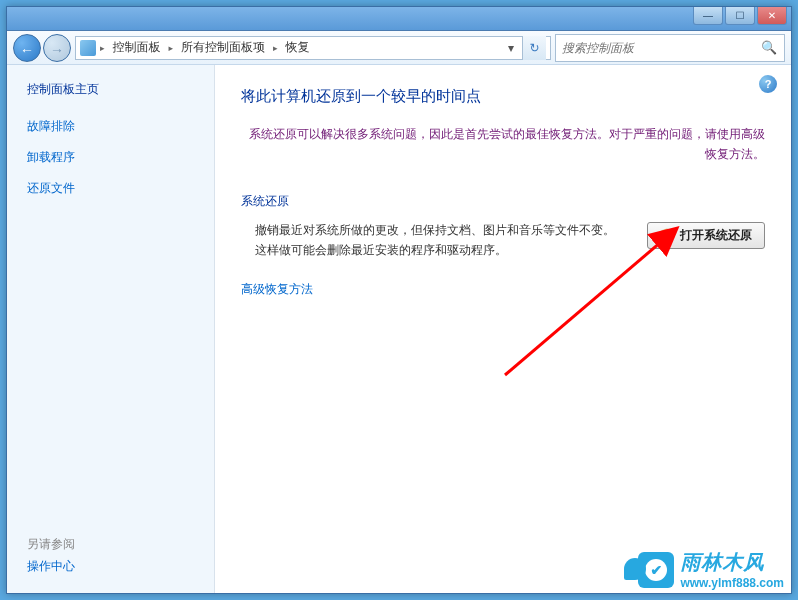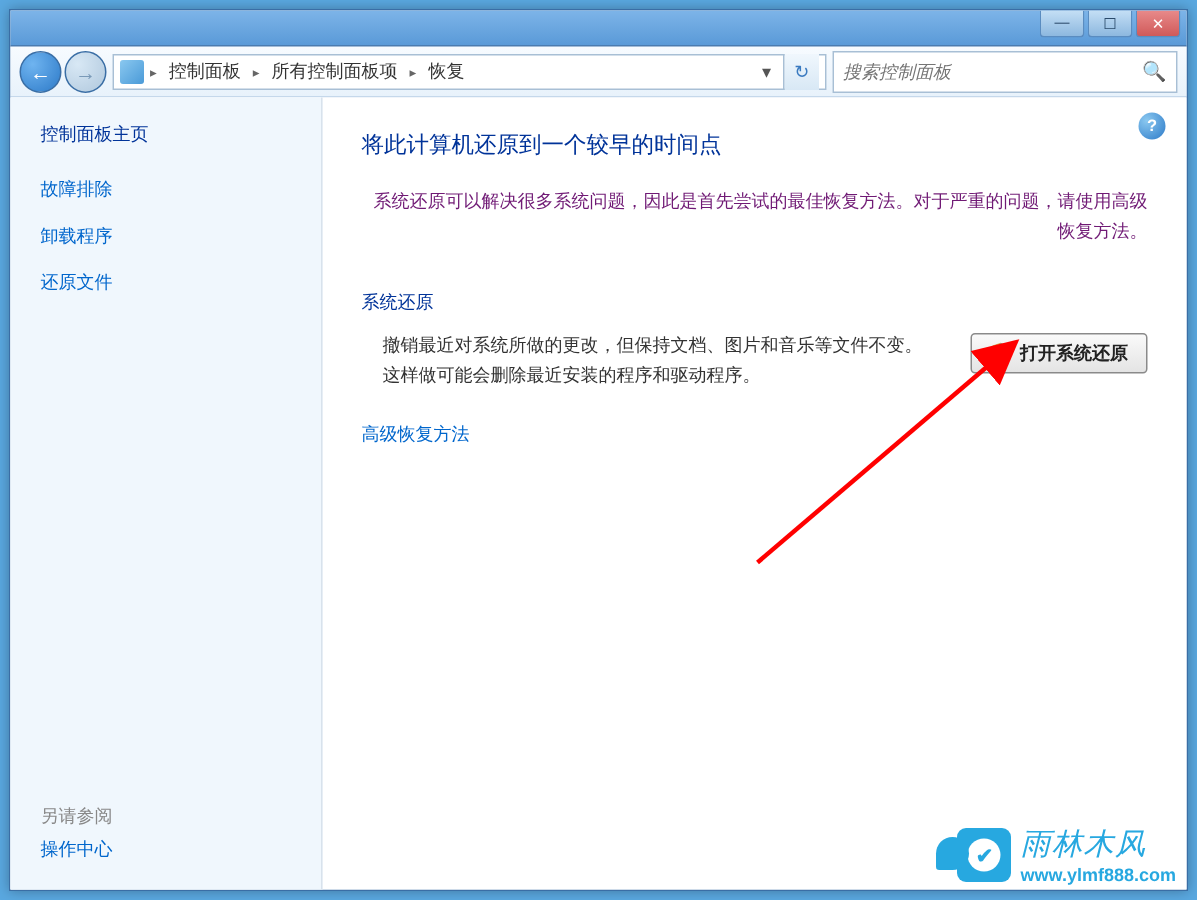--- a/index.html
+++ b/index.html
@@ -50,21 +50,21 @@
     .shield-icon { width: 14px; height: 14px; }
     
     .adv-link { color: #0066cc; font-size: 12px; cursor: pointer; }
     
     .arrow-annotation { position: absolute; pointer-events: none; }
     
     .watermark { position: absolute; right: 14px; bottom: 10px; display: flex; align-items: center; gap: 6px; pointer-events: none; }
     .wm-logo { width: 36px; height: 36px; background: #27a8e0; border-radius: 6px; position: relative; display: flex; align-items: center; justify-content: center; }
     .wm-logo-inner { width: 22px; height: 22px; background: #fff; border-radius: 50%; display:flex; align-items:center; justify-content:center; color:#27a8e0; font-weight:bold; font-size:14px; }
     .wm-text { display: flex; flex-direction: column; }
-    .wm-cn { color: #27a8e0; font-size: 20px; font-weight: normal; font-style: italic; letter-spacing: 1px; }
+    .wm-cn { color: #27a8e0; font-size: 20px; font-weight: bold; font-style: italic; letter-spacing: 1px; }
     .wm-url { color: #27a8e0; font-size: 12px; font-weight: bold; }
     .wm-bird { position: absolute; left: -14px; bottom: 8px; width: 22px; height: 22px; background: #27a8e0; border-radius: 50% 50% 50% 10%; }
   </style>
 </head>
 <body>
 
 <div class="window">
   <div class="titlebar">
     <div class="window-controls">
       <div class="wc-btn">—</div>

